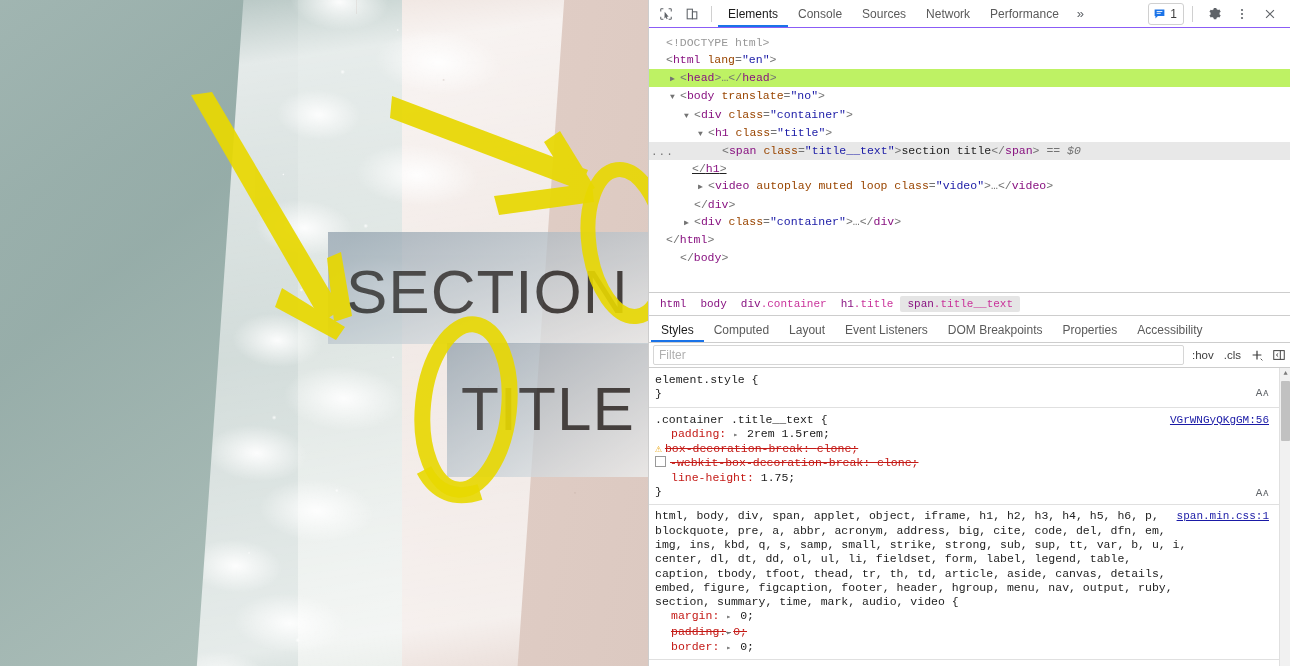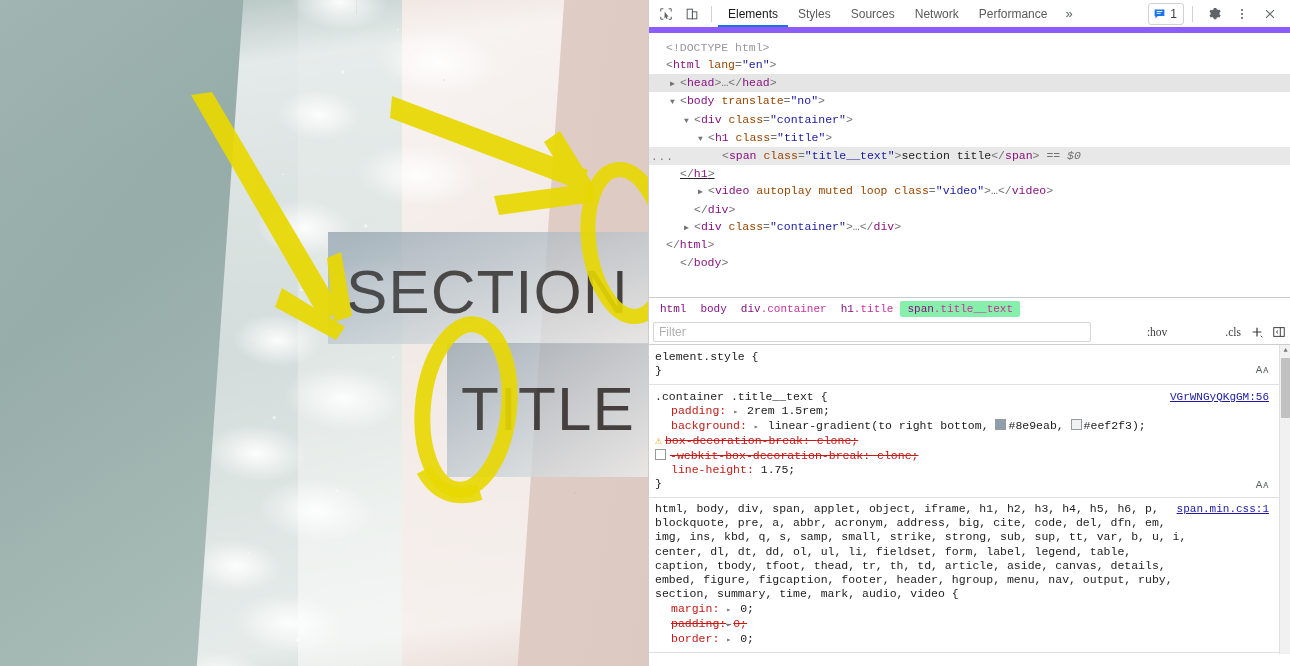--- a/index.html
+++ b/index.html
@@ -102,21 +102,21 @@
   
   .devtools{
     position:absolute;left:648px;top:0;width:642px;height:666px;
     background:#fff;
     border-left:1px solid #cdcdcd;
     font-family:"Liberation Sans",sans-serif;
     overflow:hidden;
   }
   .dt-toolbar{
     display:flex;align-items:center;height:27px;
-    border-bottom:6px solid #8b5cf6;background:#fff;padding:0 4px;
+    border-bottom:1px solid #8b5cf6;background:#fff;padding:0 4px;
     position:relative;
   }
   .tb-icon{
     width:26px;height:22px;display:flex;align-items:center;justify-content:center;
     color:#5f6368;cursor:pointer;border-radius:2px;
   }
   .tb-sep{width:1px;height:16px;background:#d0d0d0;margin:0 6px;}
   .dt-tabs{display:flex;align-items:center;height:27px;}
   .dt-tab{
     font-size:12px;color:#5a5a5a;padding:0 10px;height:26px;line-height:27px;
@@ -131,61 +131,61 @@
   }
   .msg-badge .cnt{font-size:12px;color:#3c3c3c;}
 
   
   .dom{
     height:258px;overflow:hidden;padding:6px 0 0 0;
     font-family:"Liberation Mono",monospace;font-size:11.5px;line-height:17.4px;
     color:#222;background:#fff;position:relative;
   }
   .dom-row{padding:0 6px 0 18px;white-space:nowrap;position:relative;}
-  .dom-row.sel-head{background:#e5e5e5;}
+  .dom-row.sel-head{background:#bef264;}
   .dom-row.sel-span{background:#e8e8e8;}
   .tw{display:inline-block;width:10px;color:#737373;font-size:8px;margin-left:-11px;}
   .tag{color:#881280;}
   .attr{color:#994500;}
   .val{color:#1a1aa6;}
   .punct{color:#737373;}
   .txt{color:#222;}
   .dollar{color:#737373;font-style:italic;}
   .doctype{color:#999;}
   .ellipsis-badge{
     position:absolute;left:2px;top:4px;color:#737373;font-size:11px;letter-spacing:1px;
   }
 
   
   .crumbs{
     display:flex;align-items:center;height:22px;border-top:1px solid #cdcdcd;
     font-family:"Liberation Mono",monospace;font-size:11px;padding:0 4px;background:#fff;
   }
   .crumb{padding:2px 7px;color:#881280;cursor:pointer;border-radius:2px;}
-  .crumb.selected{background:#86efac;}
+  .crumb.selected{background:#e5e5e5;}
   .crumb .cls{color:#c9329a;}
 
   
   .sp-tabs{
     display:flex;align-items:center;height:26px;border-top:1px solid #cdcdcd;
     border-bottom:1px solid #cdcdcd;background:#fff;padding-left:2px;
   }
   .sp-tab{font-size:12px;color:#5a5a5a;padding:0 10px;height:25px;line-height:26px;cursor:pointer;white-space:nowrap;}
   .sp-tab.active{color:#1a1a1a;box-shadow:inset 0 -2px 0 #1a73e8;}
 
   
   .filter-row{
     display:flex;align-items:center;height:24px;border-bottom:1px solid #cdcdcd;
     padding:0 4px;background:#fff;gap:6px;
   }
   .filter-input{
     flex:1;height:18px;border:1px solid #d6d6d6;border-radius:2px;background:#fff;
     font-size:12px;color:#b0b0b0;padding:0 5px;line-height:18px;font-family:"Liberation Sans",sans-serif;
   }
-  .fr-btn{font-family:Liberation Serif, serif;font-size:11.5px;color:#3c3c3c;cursor:pointer;padding:0 2px;margin-left:48px;}
+  .fr-btn{font-family:Liberation Sans, sans-serif;font-size:11.5px;color:#3c3c3c;cursor:pointer;padding:0 2px;}
   .fr-ic{width:16px;height:16px;display:flex;align-items:center;justify-content:center;color:#5f6368;cursor:pointer;}
 
   
   .rules{
     font-family:"Liberation Mono",monospace;font-size:11.5px;line-height:14.3px;
     color:#222;background:#fff;position:relative;overflow:hidden;
     height:calc(666px - 27px - 258px - 22px - 26px - 24px);
   }
   .rule{border-bottom:1px solid #e0e0e0;padding:5px 0 5px 0;position:relative;}
   .rline{padding-left:6px;white-space:nowrap;}
@@ -282,21 +282,21 @@
       <div class="tb-icon">
         <svg width="14" height="14" viewBox="0 0 16 16" fill="none" stroke="#5f6368" stroke-width="1.2">
           <rect x="2.5" y="2.5" width="6" height="11"></rect>
           <rect x="8.5" y="5.5" width="5" height="8"></rect>
         </svg>
       </div>
       <div class="tb-sep"></div>
 
       <div class="dt-tabs">
         <div class="dt-tab active">Elements</div>
-        <div class="dt-tab">Styles</div>
+        <div class="dt-tab">Console</div>
         <div class="dt-tab">Sources</div>
         <div class="dt-tab">Network</div>
         <div class="dt-tab">Performance</div>
         <div class="dt-more">»</div>
       </div>
 
       <div class="tb-right">
         <div class="msg-badge">
           <svg width="13" height="13" viewBox="0 0 16 16">
             <path d="M2 3h12v8H6l-3 3v-3H2z" fill="#1a73e8"></path>
@@ -327,36 +327,45 @@
     </div>
 
     <div class="dom" id="dom-tree">
         <div class="dom-row" style="padding-left: 18px;"><span class="tw"></span><span class="doctype">&lt;!DOCTYPE html&gt;</span></div>
         <div class="dom-row" style="padding-left: 18px;"><span class="tw"></span><span class="punct">&lt;</span><span class="tag">html</span><span class="attr"> lang</span><span class="punct">=</span><span class="val">"en"</span><span class="punct">&gt;</span></div>
         <div class="dom-row sel-head" style="padding-left: 32px;"><span class="tw">▶</span><span class="punct">&lt;</span><span class="tag">head</span><span class="punct">&gt;</span><span class="punct">…</span><span class="punct">&lt;/</span><span class="tag">head</span><span class="punct">&gt;</span></div>
         <div class="dom-row" style="padding-left: 32px;"><span class="tw">▼</span><span class="punct">&lt;</span><span class="tag">body</span><span class="attr"> translate</span><span class="punct">=</span><span class="val">"no"</span><span class="punct">&gt;</span></div>
         <div class="dom-row" style="padding-left: 46px;"><span class="tw">▼</span><span class="punct">&lt;</span><span class="tag">div</span><span class="attr"> class</span><span class="punct">=</span><span class="val">"container"</span><span class="punct">&gt;</span></div>
         <div class="dom-row" style="padding-left: 60px;"><span class="tw">▼</span><span class="punct">&lt;</span><span class="tag">h1</span><span class="attr"> class</span><span class="punct">=</span><span class="val">"title"</span><span class="punct">&gt;</span></div>
         <div class="dom-row sel-span" style="padding-left: 74px;"><span class="ellipsis-badge">···</span><span class="tw"></span><span class="punct">&lt;</span><span class="tag">span</span><span class="attr"> class</span><span class="punct">=</span><span class="val">"title__text"</span><span class="punct">&gt;</span><span class="txt">section title</span><span class="punct">&lt;/</span><span class="tag">span</span><span class="punct">&gt;</span><span class="dollar"> == $0</span></div>
-        <div class="dom-row" style="padding-left: 32px; text-decoration: underline;"><span class="tw"></span><span class="punct">&lt;/</span><span class="tag">h1</span><span class="punct">&gt;</span></div>
+        <div class="dom-row" style="padding-left: 44px; text-decoration: underline;"><span class="tw"></span><span class="punct">&lt;/</span><span class="tag">h1</span><span class="punct">&gt;</span></div>
         <div class="dom-row" style="padding-left: 60px;"><span class="tw">▶</span><span class="punct">&lt;</span><span class="tag">video</span><span class="attr"> autoplay muted loop class</span><span class="punct">=</span><span class="val">"video"</span><span class="punct">&gt;</span><span class="punct">…</span><span class="punct">&lt;/</span><span class="tag">video</span><span class="punct">&gt;</span></div>
         <div class="dom-row" style="padding-left: 46px;"><span class="tw"></span><span class="punct">&lt;/</span><span class="tag">div</span><span class="punct">&gt;</span></div>
         <div class="dom-row" style="padding-left: 46px;"><span class="tw">▶</span><span class="punct">&lt;</span><span class="tag">div</span><span class="attr"> class</span><span class="punct">=</span><span class="val">"container"</span><span class="punct">&gt;</span><span class="punct">…</span><span class="punct">&lt;/</span><span class="tag">div</span><span class="punct">&gt;</span></div>
         <div class="dom-row" style="padding-left: 18px;"><span class="tw"></span><span class="punct">&lt;/</span><span class="tag">html</span><span class="punct">&gt;</span></div>
         <div class="dom-row" style="padding-left: 32px;"><span class="tw"></span><span class="punct">&lt;/</span><span class="tag">body</span><span class="punct">&gt;</span></div>
       </div>
 
     <div class="crumbs" id="crumbs">
         <div class="crumb"><span>html</span></div>
         <div class="crumb"><span>body</span></div>
         <div class="crumb"><span>div</span><span class="cls">.container</span></div>
         <div class="crumb"><span>h1</span><span class="cls">.title</span></div>
         <div class="crumb selected"><span>span</span><span class="cls">.title__text</span></div>
       </div>
 
+    <div class="sp-tabs" id="sp-tabs">
+        <div class="sp-tab active">Styles</div>
+        <div class="sp-tab">Computed</div>
+        <div class="sp-tab">Layout</div>
+        <div class="sp-tab">Event Listeners</div>
+        <div class="sp-tab">DOM Breakpoints</div>
+        <div class="sp-tab">Properties</div>
+        <div class="sp-tab">Accessibility</div>
+      </div>
 
     <div class="filter-row">
       <div class="filter-input">Filter</div>
       <div class="fr-btn">:hov</div>
       <div class="fr-btn">.cls</div>
       <div class="fr-ic">
         <svg width="14" height="14" viewBox="0 0 16 16" stroke="#3c3c3c" stroke-width="1.4">
           <path d="M8 3v10M3 8h10"></path>
             <path d="M12.2 12.2l2 2" stroke-width="1"></path>
         </svg>
@@ -381,25 +390,20 @@
       <div class="rule">
         <div class="rline sel">.container .title__text {</div>
         <div class="origin">VGrWNGyQKgGM:56</div>
 
         <div class="rline indent">
           <span class="prop">padding</span><span class="prop">:</span>
           <span class="disc">▸</span>
           <span class="pval">2rem 1.5rem;</span>
         </div>
 
-        <div class="rline indent">
-          <span class="prop">background</span><span class="prop">:</span>
-          <span class="disc">▸</span>
-          <span class="pval">linear-gradient(to right bottom, </span><span class="sw" style="background:#8e9eab"></span><span class="pval">#8e9eab</span><span class="pval">, </span><span class="sw" style="background:#eef2f3"></span><span class="pval">#eef2f3</span><span class="pval">);</span>
-        </div>
 
         <div class="rline" style="padding-left:6px;">
           <span class="warn">⚠</span><span class="strike">box-decoration-break</span><span class="strike">: </span><span class="strike">clone;</span>
         </div>
 
         <div class="rline" style="padding-left:6px;">
           <span class="chk"></span><span class="strike">-webkit-box-decoration-break</span><span class="strike">: </span><span class="strike">clone;</span>
         </div>
 
         <div class="rline indent">

